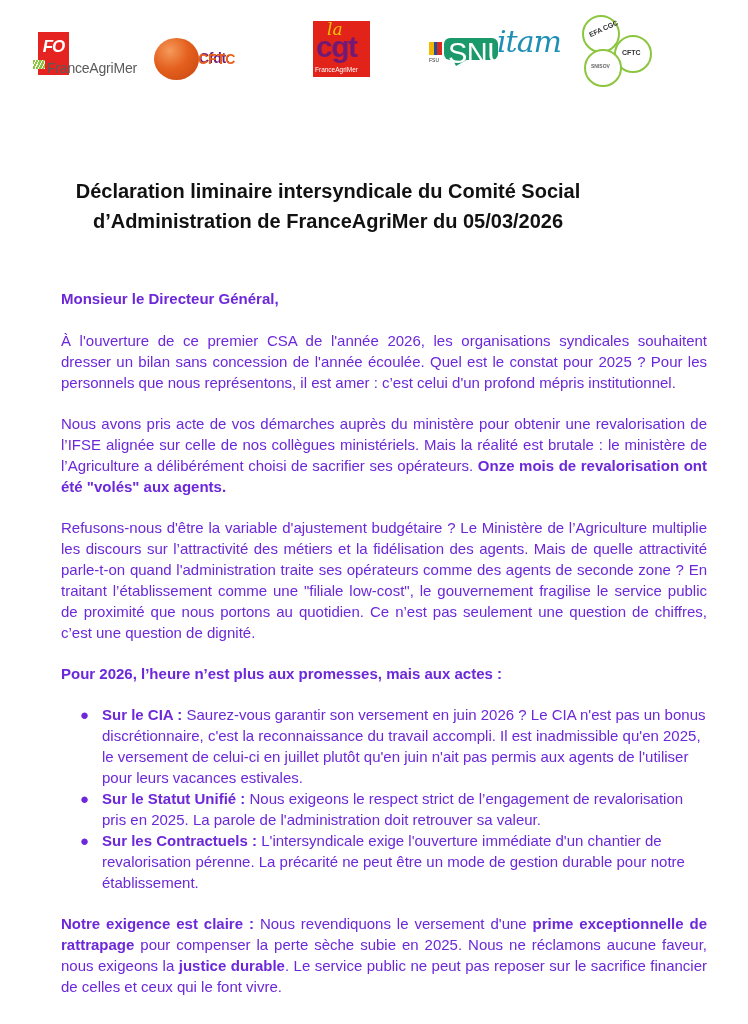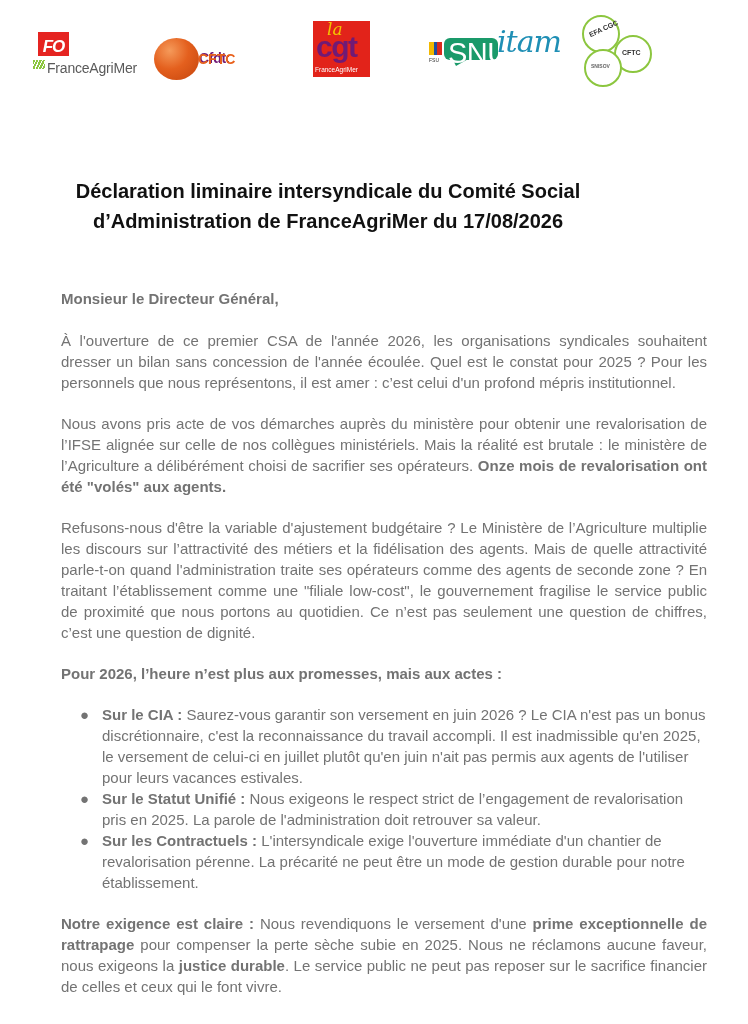--- a/index.html
+++ b/index.html
@@ -1,21 +1,21 @@
 <!DOCTYPE html>
 <html><head>
 <meta charset="utf-8">
 <style>
   html, body { margin: 0; padding: 0; background: #ffffff; }
   body { width: 748px; height: 1024px; position: relative; overflow: hidden;
          font-family: "Liberation Sans", sans-serif; color: #111; }
   .logos { position: absolute; left: 0; top: 0; width: 748px; height: 100px; }
   .logo { position: absolute; }
   
-  .fo-box { position: absolute; left: 38px; top: 32px; width: 31px; height: 24px; background: #e52421; color: #fff;
+  .fo-box { position: absolute; left: 38px; top: 32px; width: 31px; height: 43px; background: #e52421; color: #fff;
             font-weight: bold; font-style: italic; font-size: 17px; line-height: 30px; text-align: center; letter-spacing: -1px; }
   .fo-stripes { position: absolute; left: 33px; top: 60px; width: 12px; height: 9px;
             background: repeating-linear-gradient(115deg, #8cc63f 0 2px, #ffffff 2px 3px); }
   .fo-text { position: absolute; left: 47px; top: 60px; font-size: 14px; color: #5a5a5a; letter-spacing: -0.2px; }
   
   .cfdt-circle { position: absolute; left: 154px; top: 38px; width: 45px; height: 42px; border-radius: 50%;
             background: radial-gradient(circle at 35% 30%, #f59a5a 0%, #e4601e 45%, #c4440c 100%); }
   .cfdt-text { position: absolute; left: 155px; top: 50px; font-size: 14px; font-weight: bold; color: #701a75; letter-spacing: -0.3px; padding-left: 44px; }
   .sapsa-text { position: absolute; left: 198px; top: 51px; font-size: 14px; font-weight: bold; color: #e8611c; }
   
@@ -35,21 +35,21 @@
             color: #1f8fb5; letter-spacing: -1px; text-align: center; }
   
   .shamrock { position: absolute; left: 578px; top: 13px; width: 74px; height: 78px; }
   .sham-leaf { position: absolute; width: 34px; height: 34px; border: 2px solid #8cc63f; border-radius: 50%; background: #fff; }
   .sham-t { position: absolute; font-size: 7px; font-weight: bold; color: #333; }
   
   .title { position: absolute; left: 0; top: 176px; width: 656px; text-align: center; font-weight: bold;
            font-size: 20px; line-height: 30px; color: #111; }
   .title div { white-space: nowrap; }
   
-  .content { position: absolute; left: 61px; top: 288px; width: 646px; font-size: 15px; line-height: 21px; color: #737373; }
+  .content { position: absolute; left: 61px; top: 288px; width: 646px; font-size: 15px; line-height: 21px; color: #6d28d9; }
   .content p { margin: 0 0 20px 0; text-align: justify; }
   .salutation { font-weight: bold; margin-bottom: 21px !important; }
   .content b { font-weight: bold; }
   ul.demands { margin: 0 0 20px 0; padding: 0 0 0 41px; list-style: none; }
   ul.demands li { position: relative; margin: 0; text-align: left; }
   ul.demands li .bullet { position: absolute; left: -22px; top: 0; }
   .section-heading { font-weight: bold; margin-bottom: 20px !important; }
 </style>
 </head>
 <body>
@@ -89,21 +89,21 @@
     <div class="sham-leaf" style="left:36px; top:22px;"></div>
     <div class="sham-leaf" style="left:6px; top:36px;"></div>
     <div class="sham-t" style="left:10px; top:12px; transform:rotate(-25deg);">EFA CGC</div>
     <div class="sham-t" style="left:44px; top:36px;">CFTC</div>
     <div class="sham-t" style="left:13px; top:50px; font-size:5px; color:#666;">SNISOV</div>
   </div>
 </div>
 
 <div class="title">
   <div>Déclaration liminaire intersyndicale du Comité Social</div>
-  <div>d’Administration de FranceAgriMer du 17/08/2026</div>
+  <div>d’Administration de FranceAgriMer du 05/03/2026</div>
 </div>
 
 <div class="content">
   <p class="salutation">Monsieur le Directeur Général,</p>
 
   <p>À l'ouverture de ce premier CSA de l'année 2026, les organisations syndicales souhaitent dresser un bilan sans concession de l'année écoulée. Quel est le constat pour 2025 ? Pour les personnels que nous représentons, il est amer : c’est celui d'un profond mépris institutionnel.</p>
 
   <p><span>Nous avons pris acte de vos démarches auprès du ministère pour obtenir une revalorisation de l’IFSE alignée sur celle de nos collègues ministériels. Mais la réalité est brutale : le ministère de l’Agriculture a délibérément choisi de sacrifier ses opérateurs. </span><b>Onze mois de revalorisation ont été "volés" aux agents.</b></p>
 
   <p>Refusons-nous d'être la variable d'ajustement budgétaire ? Le Ministère de l’Agriculture multiplie les discours sur l’attractivité des métiers et la fidélisation des agents. Mais de quelle attractivité parle-t-on quand l'administration traite ses opérateurs comme des agents de seconde zone ? En traitant l’établissement comme une "filiale low-cost", le gouvernement fragilise le service public de proximité que nous portons au quotidien. Ce n’est pas seulement une question de chiffres, c’est une question de dignité.</p>

